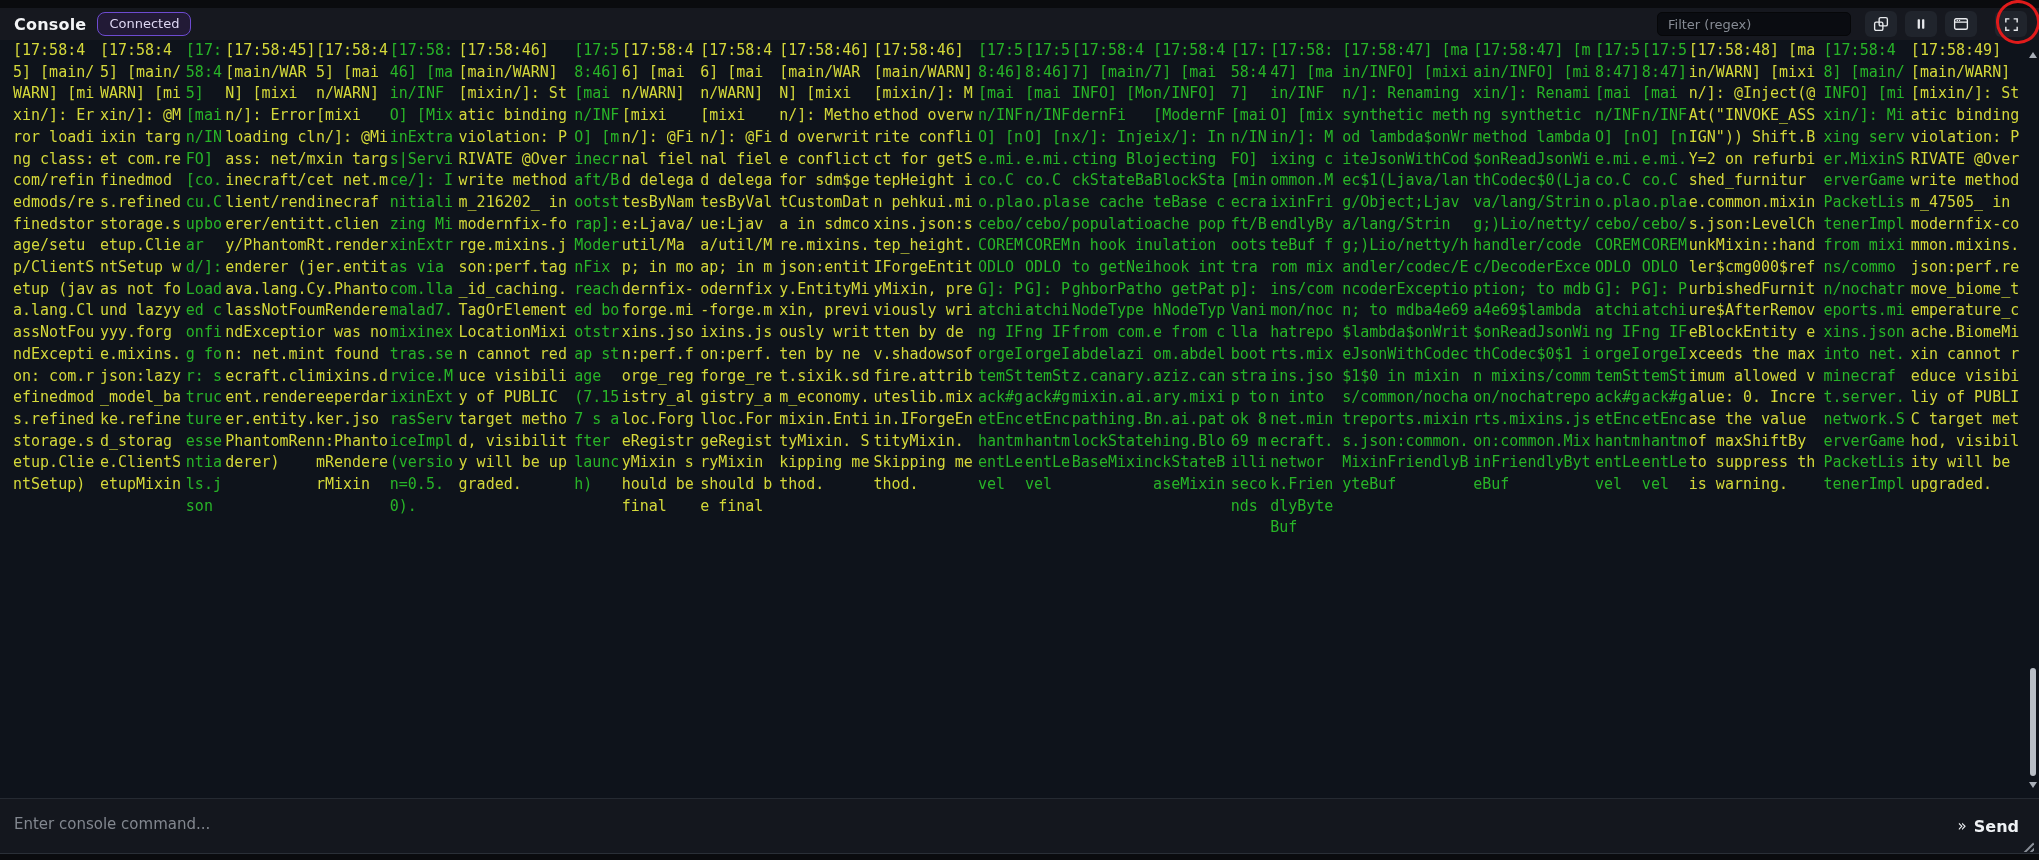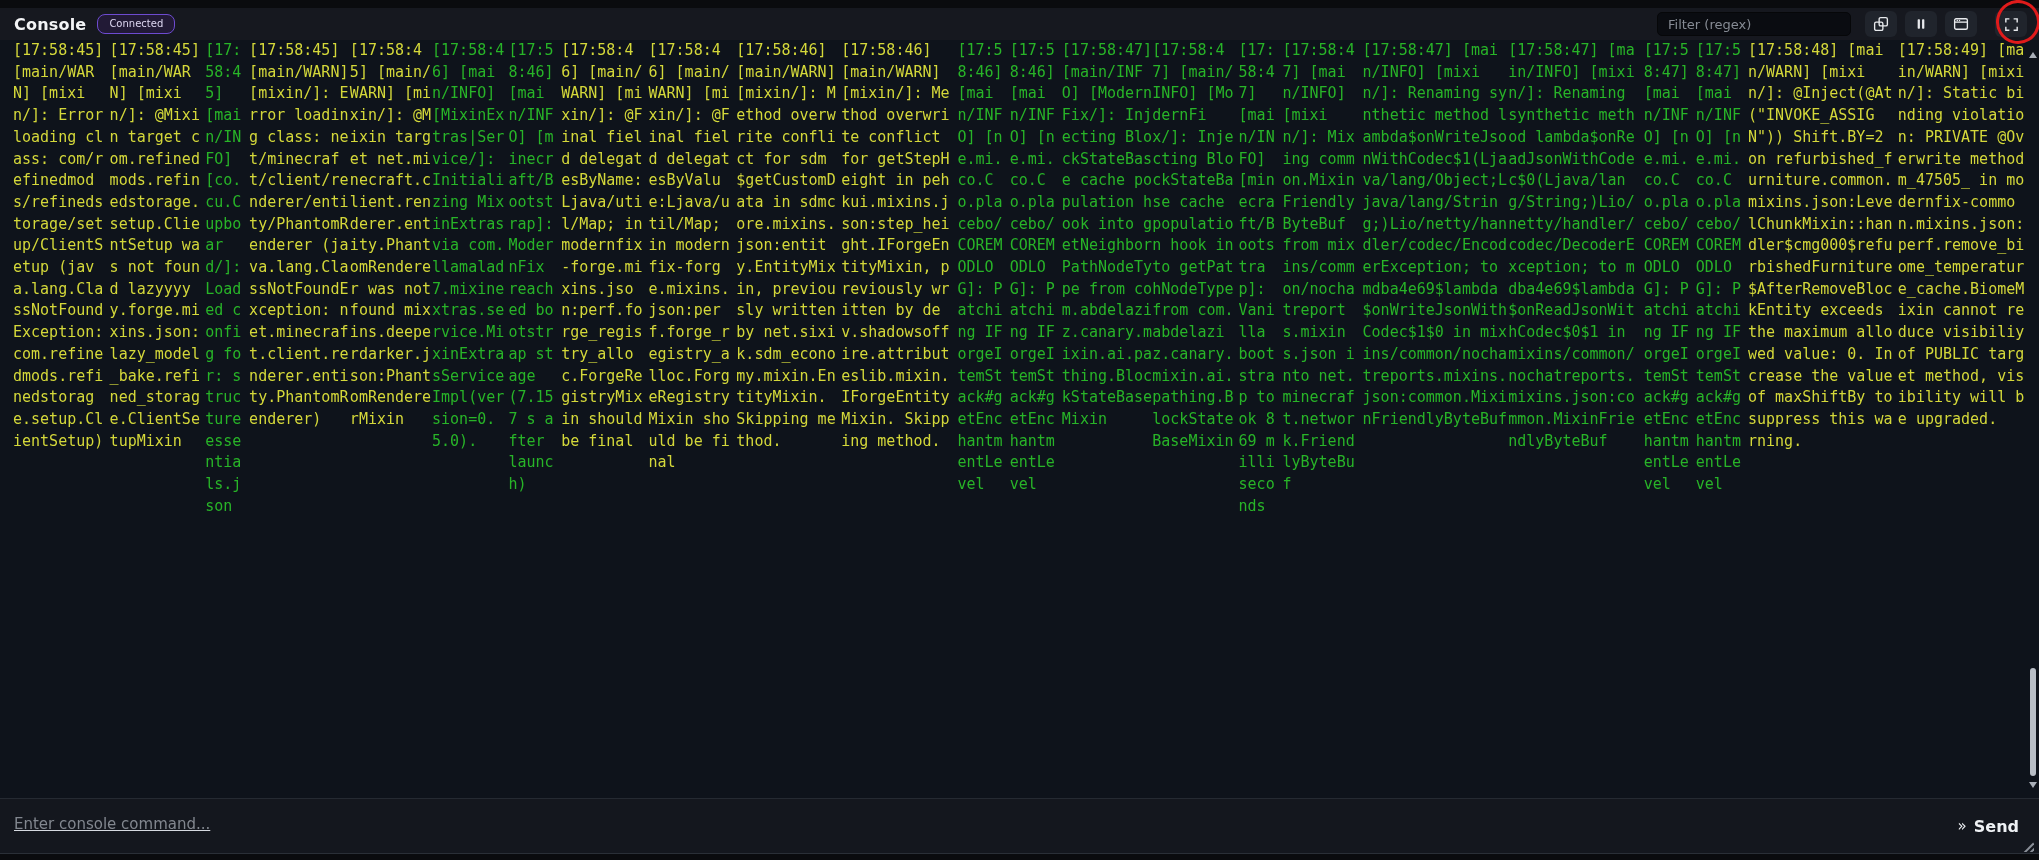--- a/index.html
+++ b/index.html
@@ -4,21 +4,21 @@
 <style>
   * { margin:0; padding:0; box-sizing:border-box; }
   html,body { width:2039px; height:860px; background:#0a0b0e; overflow:hidden;
               font-family:"DejaVu Sans", sans-serif; }
   .app { position:relative; width:2039px; height:847px; }
 
   
   .topbar { position:absolute; top:8px; left:0; right:0; height:32px;
             background:#16181f; display:flex; align-items:center; padding:0 10px 0 14px; }
   .title { color:#f3f4f6; font-size:16px; font-weight:700; letter-spacing:.2px; }
-  .badge { margin-left:11px; font-size:10px; color:#ded7f2; background:#221a36;
+  .badge { margin-left:11px; font-size:13px; color:#ded7f2; background:#221a36;
            border:1.5px solid var(--badge-border,#6e4bd1); border-radius:8px;
            padding:2.5px 11px 3.5px; line-height:1.2; }
   .topbar-right { margin-left:auto; display:flex; align-items:center; gap:8px; }
   .filter-input { width:194px; height:24px; background:#0a0c11; border:1px solid #060709;
                   border-radius:5px; color:#cfd3d9; font-size:13px; padding:0 10px;
                   font-family:"DejaVu Sans", sans-serif; outline:none; margin-right:6px; }
   .filter-input::placeholder { color:#868b94; }
   .iconbtn { width:32px; height:26px; background:#20242c; border:none; border-radius:6px;
              display:flex; align-items:center; justify-content:center; cursor:pointer; }
   .iconbtn svg { display:block; }
@@ -48,21 +48,21 @@
              border-left:4px solid transparent; border-right:4px solid transparent;
              border-top:6px solid #a9afb8; }
 
   
   .command-bar { position:absolute; top:798px; left:0; right:0; height:56px;
                  background:#14171e; border-top:1px solid #252a32;
                  border-bottom:1px solid #2a2f37; display:flex; align-items:center;
                  padding:0 20px 0 14px; }
   .command-input { flex:1; background:transparent; border:none; outline:none; resize:none;
                    height:22px; color:#d6dae0; font-size:15px;
-                   font-family:"DejaVu Sans", sans-serif;text-decoration:underline; }
+                   font-family:"DejaVu Sans", sans-serif; }
   .command-input::placeholder { color:#82878f; }
   .send-btn { display:flex; align-items:center; gap:7px; background:transparent; border:none;
               color:#eef1f4; cursor:pointer; font-family:"DejaVu Sans", sans-serif;
               margin-left:14px; }
   .send-chevrons { font-size:15px; line-height:1; }
   .send-label { font-size:16px; font-weight:600; }
   .resize-grip { position:absolute; left:2022px; top:840px; width:12px; height:12px;
                  overflow:hidden; }
   .resize-grip::before, .resize-grip::after { content:""; position:absolute;
                  width:16px; height:1.5px; background:#8b9099; transform:rotate(-45deg); }
@@ -124,36 +124,38 @@
 
   <div class="annotation"></div>
 
   <div class="log">
       <div class="log-line warn">[17:58:45] [main/WARN] [mixin/]: Error loading class: com/refinedmods/refinedstorage/setup/ClientSetup (java.lang.ClassNotFoundException: com.refinedmods.refinedstorage.setup.ClientSetup)</div>
       <div class="log-line warn">[17:58:45] [main/WARN] [mixin/]: @Mixin target com.refinedmods.refinedstorage.setup.ClientSetup was not found lazyyyyy.forge.mixins.json:lazy_model_bake.refined_storage.ClientSetupMixin</div>
       <div class="log-line info">[17:58:45] [main/INFO] [co.cu.Cupboard/]: Loaded config for: structureessentials.json</div>
       <div class="log-line warn">[17:58:45] [main/WARN] [mixin/]: Error loading class: net/minecraft/client/renderer/entity/PhantomRenderer (java.lang.ClassNotFoundException: net.minecraft.client.renderer.entity.PhantomRenderer)</div>
       <div class="log-line warn">[17:58:45] [main/WARN] [mixin/]: @Mixin target net.minecraft.client.renderer.entity.PhantomRenderer was not found mixins.deeperdarker.json:PhantomRendererMixin</div>
       <div class="log-line info">[17:58:46] [main/INFO] [MixinExtras|Service/]: Initializing MixinExtras via com.llamalad7.mixinextras.service.MixinExtrasServiceImpl(version=0.5.0).</div>
+      <div class="log-line warn">[17:58:46] [main/WARN] [mixin/]: Static binding violation: PRIVATE @Overwrite method m_216202_ in modernfix-forge.mixins.json:perf.tag_id_caching.TagOrElementLocationMixin cannot reduce visibiliy of PUBLIC target method, visibility will be upgraded.</div>
       <div class="log-line info">[17:58:46] [main/INFO] [minecraft/Bootstrap]: ModernFix reached bootstrap stage (7.157 s after launch)</div>
       <div class="log-line warn">[17:58:46] [main/WARN] [mixin/]: @Final field delegatesByName:Ljava/util/Map; in modernfix-forge.mixins.json:perf.forge_registry_alloc.ForgeRegistryMixin should be final</div>
       <div class="log-line warn">[17:58:46] [main/WARN] [mixin/]: @Final field delegatesByValue:Ljava/util/Map; in modernfix-forge.mixins.json:perf.forge_registry_alloc.ForgeRegistryMixin should be final</div>
       <div class="log-line warn">[17:58:46] [main/WARN] [mixin/]: Method overwrite conflict for sdm$getCustomData in sdmcore.mixins.json:entity.EntityMixin, previously written by net.sixik.sdm_economy.mixin.EntityMixin. Skipping method.</div>
       <div class="log-line warn">[17:58:46] [main/WARN] [mixin/]: Method overwrite conflict for getStepHeight in pehkui.mixins.json:step_height.IForgeEntityMixin, previously written by dev.shadowsoffire.attributeslib.mixin.IForgeEntityMixin. Skipping method.</div>
       <div class="log-line info">[17:58:46] [main/INFO] [ne.mi.co.Co.placebo/COREMODLOG]: Patching IForgeItemStack#getEnchantmentLevel</div>
       <div class="log-line info">[17:58:46] [main/INFO] [ne.mi.co.Co.placebo/COREMODLOG]: Patching IForgeItemStack#getEnchantmentLevel</div>
       <div class="log-line info">[17:58:47] [main/INFO] [ModernFix/]: Injecting BlockStateBase cache population hook into getNeighborPathNodeType from com.abdelaziz.canary.mixin.ai.pathing.BlockStateBaseMixin</div>
       <div class="log-line info">[17:58:47] [main/INFO] [ModernFix/]: Injecting BlockStateBase cache population hook into getPathNodeType from com.abdelaziz.canary.mixin.ai.pathing.BlockStateBaseMixin</div>
       <div class="log-line info">[17:58:47] [main/INFO] [minecraft/Bootstrap]: Vanilla bootstrap took 869 milliseconds</div>
       <div class="log-line info">[17:58:47] [main/INFO] [mixin/]: Mixing common.MixinFriendlyByteBuf from mixins/common/nochatreports.mixins.json into net.minecraft.network.FriendlyByteBuf</div>
       <div class="log-line info">[17:58:47] [main/INFO] [mixin/]: Renaming synthetic method lambda$onWriteJsonWithCodec$1(Ljava/lang/Object;Ljava/lang/String;)Lio/netty/handler/codec/EncoderException; to mdba4e69$lambda$onWriteJsonWithCodec$1$0 in mixins/common/nochatreports.mixins.json:common.MixinFriendlyByteBuf</div>
       <div class="log-line info">[17:58:47] [main/INFO] [mixin/]: Renaming synthetic method lambda$onReadJsonWithCodec$0(Ljava/lang/String;)Lio/netty/handler/codec/DecoderException; to mdba4e69$lambda$onReadJsonWithCodec$0$1 in mixins/common/nochatreports.mixins.json:common.MixinFriendlyByteBuf</div>
       <div class="log-line info">[17:58:47] [main/INFO] [ne.mi.co.Co.placebo/COREMODLOG]: Patching IForgeItemStack#getEnchantmentLevel</div>
       <div class="log-line info">[17:58:47] [main/INFO] [ne.mi.co.Co.placebo/COREMODLOG]: Patching IForgeItemStack#getEnchantmentLevel</div>
       <div class="log-line warn">[17:58:48] [main/WARN] [mixin/]: @Inject(@At("INVOKE_ASSIGN")) Shift.BY=2 on refurbished_furniture.common.mixins.json:LevelChunkMixin::handler$cmg000$refurbishedFurniture$AfterRemoveBlockEntity exceeds the maximum allowed value: 0. Increase the value of maxShiftBy to suppress this warning.</div>
+      <div class="log-line info">[17:58:48] [main/INFO] [mixin/]: Mixing server.MixinServerGamePacketListenerImpl from mixins/common/nochatreports.mixins.json into net.minecraft.server.network.ServerGamePacketListenerImpl</div>
       <div class="log-line warn">[17:58:49] [main/WARN] [mixin/]: Static binding violation: PRIVATE @Overwrite method m_47505_ in modernfix-common.mixins.json:perf.remove_biome_temperature_cache.BiomeMixin cannot reduce visibiliy of PUBLIC target method, visibility will be upgraded.</div>
     </div>
 
   <div class="sb-up"></div>
   <div class="sb-thumb"></div>
   <div class="sb-down"></div>
 
   <footer class="command-bar">
     <textarea class="command-input" placeholder="Enter console command..." style=""></textarea>
     <button class="send-btn">

